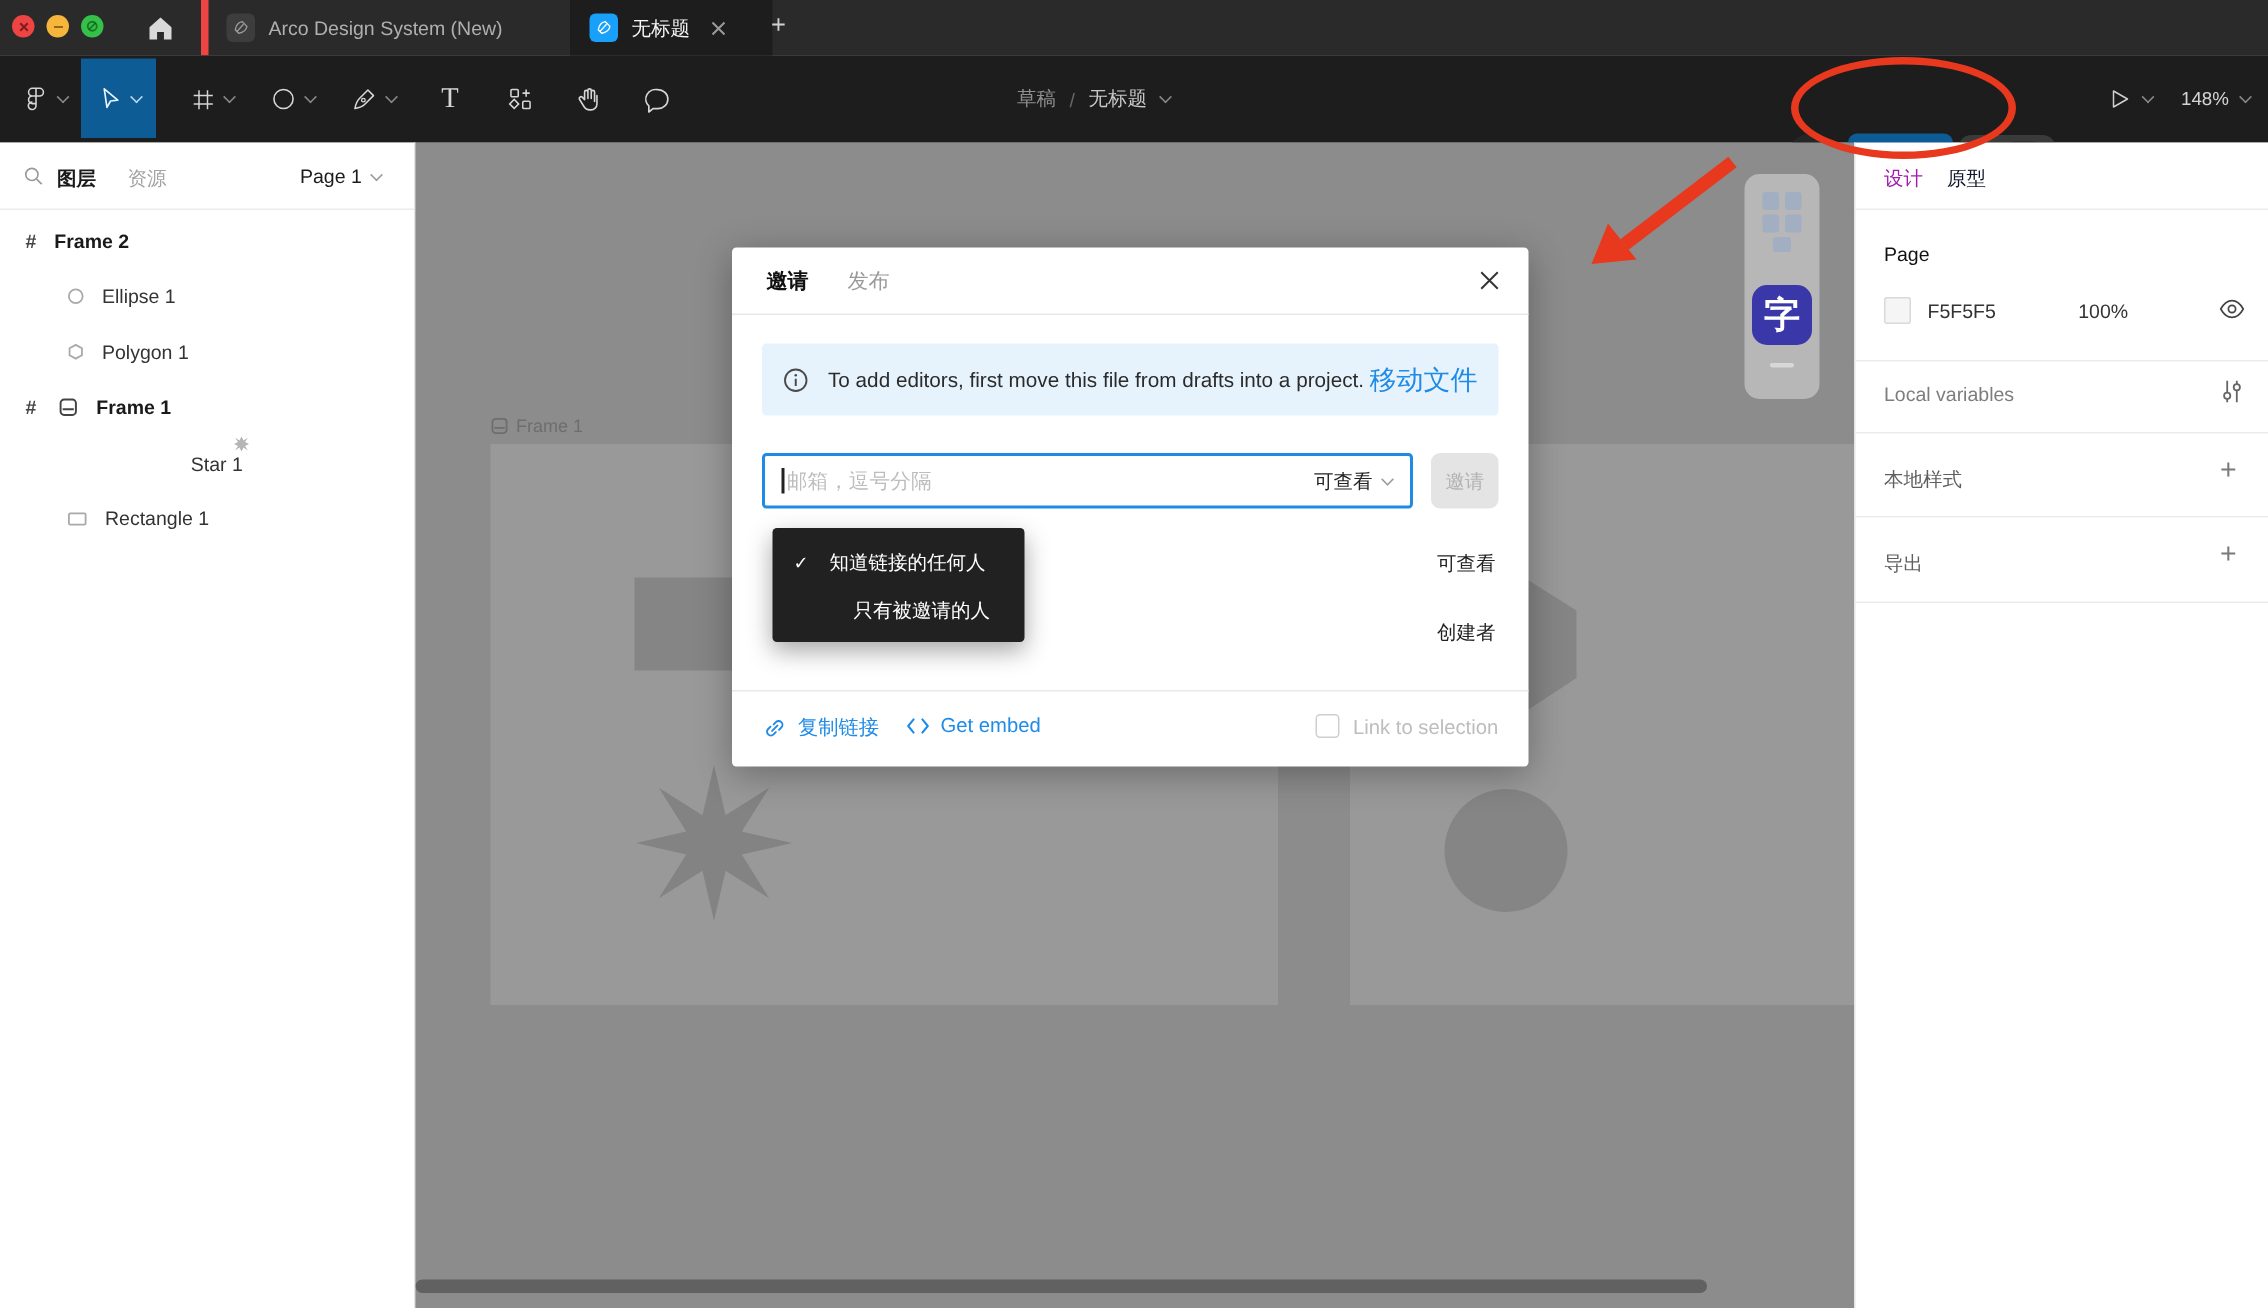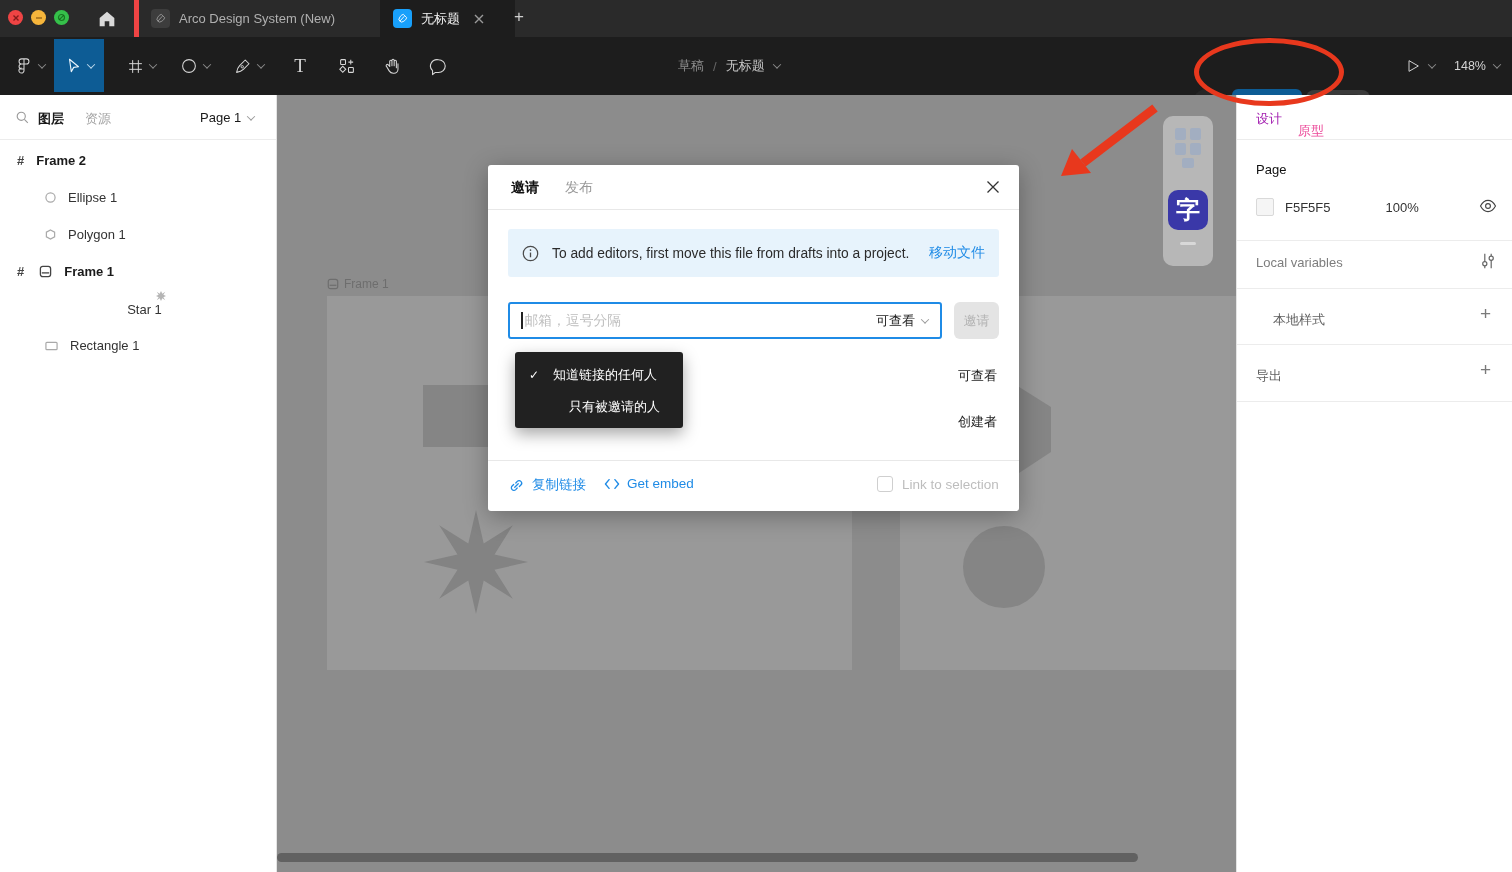--- a/index.html
+++ b/index.html
@@ -277,21 +277,21 @@
   </svg>
   <div class="abs hdiv" style="top:44px;background:#e8e8e8;"></div>
 
   <div class="abs banner">
     <svg width="17" height="17" viewBox="0 0 18 18" style="flex:0 0 auto;">
       <circle cx="9" cy="9" r="7.6" fill="none" stroke="#4a4a4a" stroke-width="1.3"></circle>
       <path d="M9 8 V13" stroke="#4a4a4a" stroke-width="1.4"></path>
         <circle cx="9" cy="5.4" r="0.9" fill="#4a4a4a"></circle>
     </svg>
     <span style="margin-left:13px;font-size:13.8px;color:#2b2b2b;">To add editors, first move this file from drafts into a project.</span>
-    <span class="blue" style="margin-left:auto;font-size:14px;white-space:nowrap;">移动文件</span>
+    <span class="blue" style="margin-left:auto;font-size:18px;white-space:nowrap;">移动文件</span>
   </div>
 
   <div class="abs inviteinput">
     <span style="margin-left:11px;width:1.5px;height:17px;background:#222;"></span>
     <span style="margin-left:2px;font-size:13.8px;color:#bdbdbd;">邮箱，逗号分隔</span>
     <span style="margin-left:auto;margin-right:12px;display:flex;align-items:center;gap:7px;">
       <span style="font-size:13px;color:#222;">可查看</span>
       <span class="chev sm" style="color:#9a9a9a;"></span>
     </span>
   </div>
@@ -326,21 +326,21 @@
     <span>Get embed</span>
   </div>
   <div class="abs" style="left:389px;top:311px;display:flex;align-items:center;gap:9px;">
     <span style="width:14px;height:14px;border:1.6px solid #cfcfcf;border-radius:3px;background:#fff;"></span>
     <span style="font-size:13.5px;color:#bdbdbd;">Link to selection</span>
   </div>
 </div>
 
 <div class="abs rightpanel">
   <div class="abs ptab" style="left:19px;top:15px;font-weight:normal;color:#a21caf;"><span>设计</span></div>
-  <div class="abs ptab" style="left:61px;top:27px;color:#ec4899;"><span>原型</span></div>
+  <div class="abs ptab" style="left:61px;top:15px;color:#0f172a;"><span>原型</span></div>
   <div class="abs hdiv" style="top:44px;"></div>
 
   <div class="abs" style="left:19px;top:67px;font-size:13px;font-weight:normal;color:#111;">Page</div>
   <div class="abs" style="left:19px;top:103px;display:flex;align-items:center;">
     <span style="width:16px;height:16px;background:#f5f5f5;border:1px solid #d9d9d9;border-radius:2px;"></span>
     <span style="margin-left:11px;font-size:13px;color:#333;">F5F5F5</span>
     <span style="margin-left:55px;font-size:13px;color:#333;">100%</span>
   </div>
   <svg class="abs" style="left:242px;top:104px;" width="18" height="14" viewBox="0 0 24 18">
     <path d="M2 9 C5 3.5 9 1.5 12 1.5 C15 1.5 19 3.5 22 9 C19 14.5 15 16.5 12 16.5 C9 16.5 5 14.5 2 9 Z" fill="none" stroke="#444" stroke-width="1.5"></path>
@@ -349,21 +349,21 @@
   <div class="abs hdiv" style="top:145px;"></div>
 
   <div class="abs" style="left:19px;top:160px;font-size:13px;color:#7d7d7d;">Local variables</div>
   <svg class="abs" style="left:243px;top:157px;" width="16" height="18" viewBox="0 0 20 22">
     <path d="M6 2 V20 M14 2 V20" stroke="#666" stroke-width="1.5"></path>
     <circle cx="6" cy="14.5" r="2.6" fill="#fff" stroke="#666" stroke-width="1.5"></circle>
     <circle cx="14" cy="7.5" r="2.6" fill="#fff" stroke="#666" stroke-width="1.5"></circle>
   </svg>
   <div class="abs hdiv" style="top:193px;"></div>
 
-  <div class="abs" style="left:36px;top:216px;font-size:13px;color:#5f5f5f;">本地样式</div>
+  <div class="abs" style="left:19px;top:216px;font-size:13px;color:#5f5f5f;">本地样式</div>
   <div class="abs" style="left:243px;top:208px;font-size:19px;color:#7a7a7a;font-weight:300;"><span>+</span></div>
   <div class="abs hdiv" style="top:249px;"></div>
 
   <div class="abs" style="left:19px;top:272px;font-size:13px;color:#5f5f5f;">导出</div>
   <div class="abs" style="left:243px;top:264px;font-size:19px;color:#7a7a7a;font-weight:300;"><span>+</span></div>
   <div class="abs hdiv" style="top:306px;"></div>
 </div>
 
 <div class="abs annot" style="left:1194px;top:38px;width:140px;height:58px;border:5px solid #e8381d;border-radius:50%;"></div>
 <svg class="abs annot" style="left:1055px;top:100px;" width="110" height="90" viewBox="0 0 110 90">

